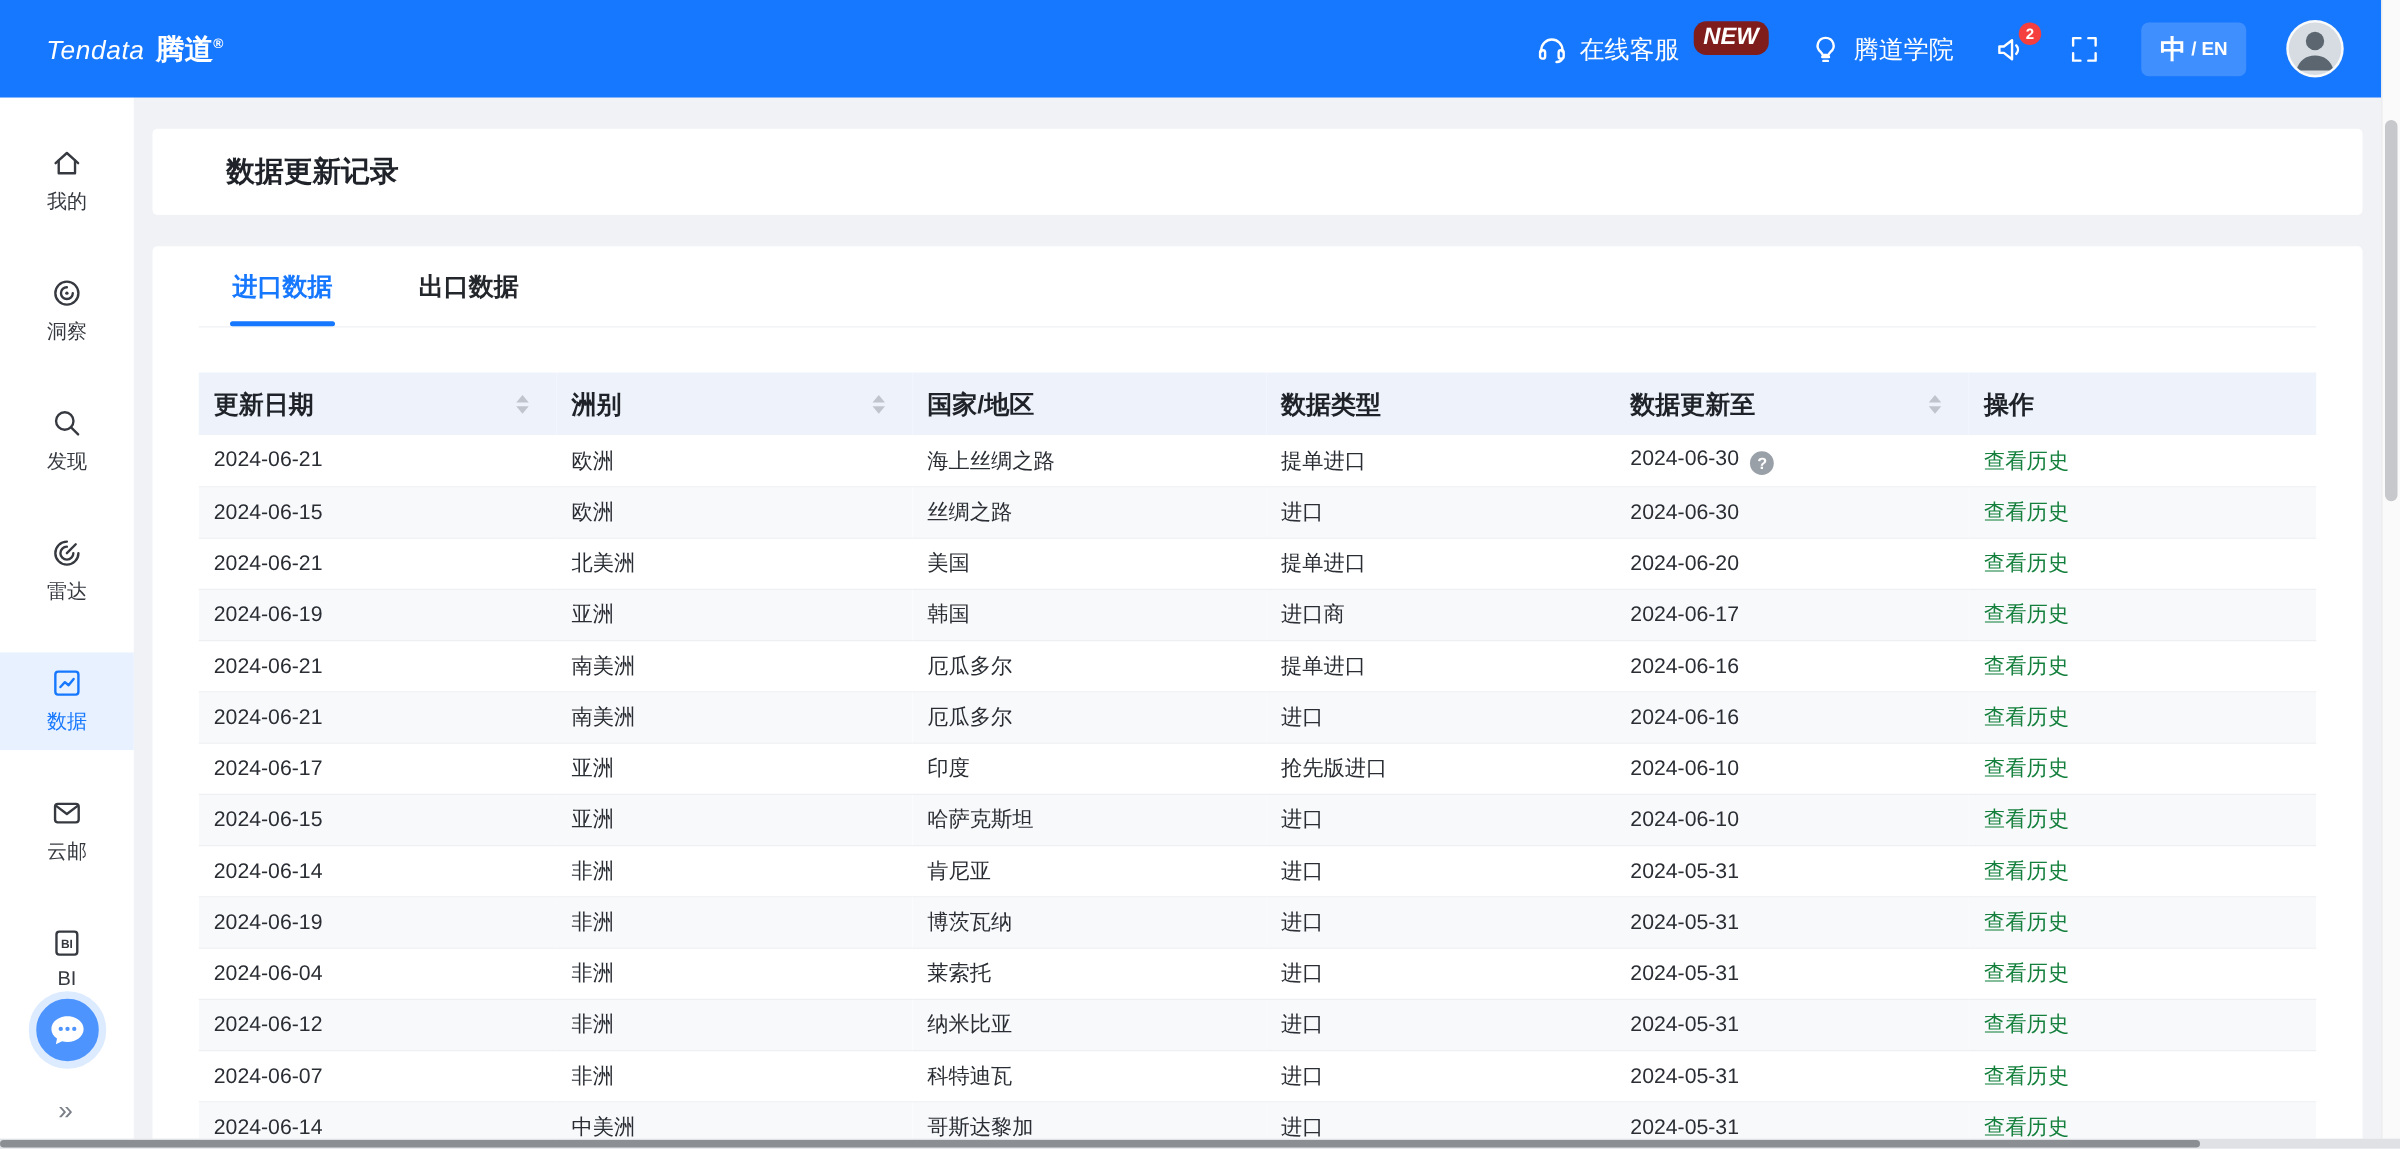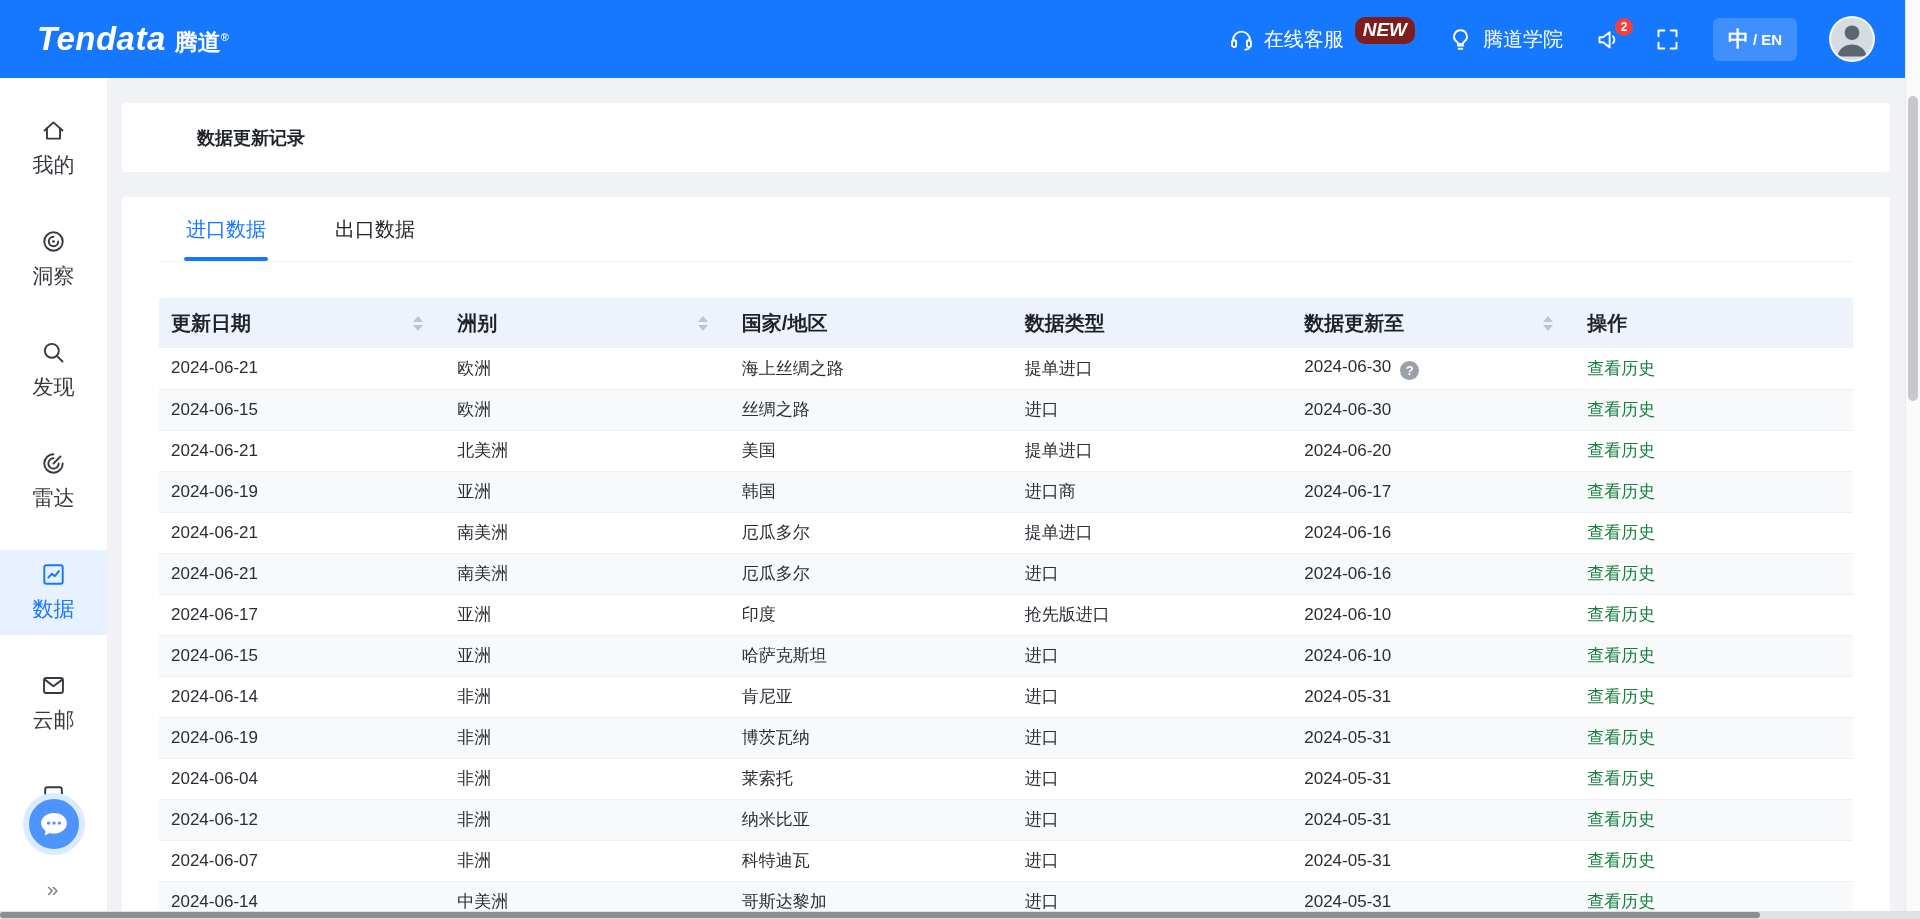--- a/index.html
+++ b/index.html
@@ -11,21 +11,21 @@
   svg { display:block; }
   .clickable { cursor:pointer; }
 
   
   .header {
     position:absolute; top:0; left:0; width:1905px; height:78px;
     background:#1677ff; display:flex; align-items:center;
     justify-content:space-between; padding:0 30px 0 37px; z-index:20;
   }
   .logo { display:flex; align-items:baseline; gap:9px; color:#fff; }
-  .logo-en { font-size:33px; font-weight:700; font-style:italic; letter-spacing:.5px; }
+  .logo-en { font-size:21px; font-weight:400; font-style:italic; letter-spacing:.5px; }
   .logo-cn { font-size:23px; font-weight:600;text-align:center; }
   .logo-reg { font-size:11px; vertical-align:super; }
   .hdr-right { display:flex; align-items:center; gap:32px; color:#fff; }
   .hdr-item { display:flex; align-items:center; gap:9px; font-size:20px; position:relative; }
   .hdr-item svg, .hdr-iconbtn svg { width:27px; height:27px; stroke:#fff; fill:none; stroke-width:1.7; stroke-linecap:round; stroke-linejoin:round; }
   .new-badge {
     background:#7f1d1d; color:#fff; font-size:19px; font-weight:700; font-style:italic;
     padding:2px 8px 3px; border-radius:10px; position:relative; top:-9px; margin-left:2px;
   }
   .hdr-iconbtn { position:relative; }
@@ -52,47 +52,47 @@
     position:absolute; top:78px; left:0; width:107px; height:833px;
     background:#fff; z-index:15; padding-top:28px;
   }
   .side-item {
     width:100%; padding:11px 0 12px; margin-bottom:26px;
     display:flex; flex-direction:column; align-items:center; gap:7px;
     color:#363a40;
   }
   .side-item.active { background:#e7f1ff; color:#1677ff; }
   .side-icon svg { width:27px; height:27px; stroke:currentColor; fill:none; stroke-width:1.7; stroke-linecap:round; stroke-linejoin:round; }
-  .side-label { font-size:21px; }
+  .side-label { font-size:16px; }
   .chat-fab {
     position:absolute; left:50%; transform:translateX(-50%); bottom:56px;
     width:62px; height:62px; border-radius:50%; background:#4d94ff;
     border:6px solid #dcebff; display:flex; align-items:center; justify-content:center;
   }
   .chat-fab svg { width:36px; height:36px; }
   .collapse-btn {
     position:absolute; left:0; right:0; bottom:10px; text-align:center;
     color:#7a7f87; font-size:21px; letter-spacing:2px;
   }
 
   
   .main {
     position:absolute; top:78px; left:107px; right:15px; bottom:8px;
     overflow:hidden; padding:25px 15px 0 15px; background:#f0f2f5;
   }
   .card { background:#fff; border-radius:4px; }
   .title-card { height:69px; display:flex; align-items:center; padding:0 59px; margin-bottom:25px; }
-  .page-title { font-size:18px; font-weight:700; color:#1f2329;margin-left:16px; }
+  .page-title { font-size:23px; font-weight:700; color:#1f2329; }
 
   .table-card { padding:0 37px 20px; }
   .tab-bar {
     display:flex; align-items:stretch; height:65px; gap:69px;
     padding-left:27px; border-bottom:1px solid #f0f1f3; margin-bottom:36px;
   }
-  .tab { position:relative; display:flex; align-items:center; font-size:20px; font-weight:400; color:#23262b; }
+  .tab { position:relative; display:flex; align-items:center; font-size:20px; font-weight:700; color:#23262b; }
   .tab.active { color:#1677ff; }
   .tab.active::after {
     content:""; position:absolute; left:-2px; right:-2px; bottom:0; height:4px;
     background:#1677ff; border-radius:2px;
   }
 
   table { width:100%; border-collapse:collapse; table-layout:fixed; }
   thead th {
     background:#eef3fb; height:50px; font-size:20px; font-weight:700;
     text-align:left; color:#1f2329; padding:0;

